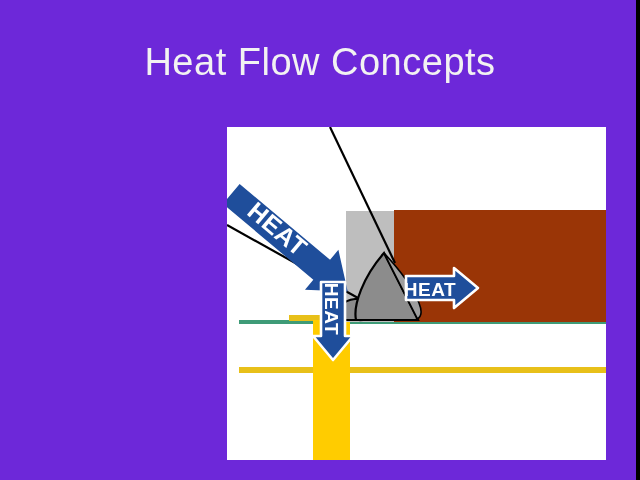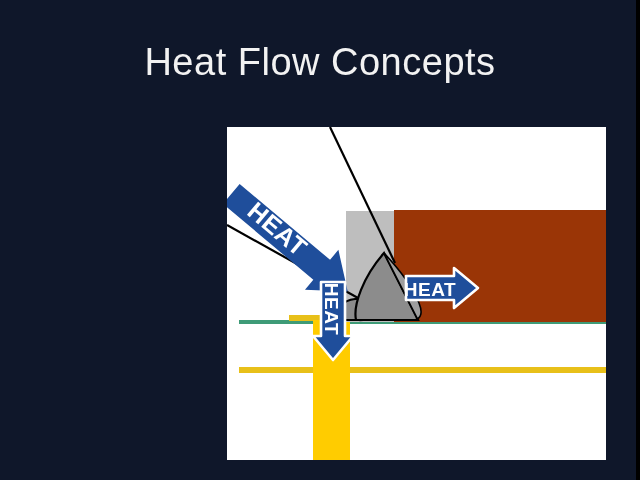--- a/index.html
+++ b/index.html
@@ -10,21 +10,21 @@
   body {
     width: 640px;
     height: 480px;
     overflow: hidden;
     font-family: "Liberation Sans", sans-serif;
   }
   #slide {
     position: relative;
     width: 636px;
     height: 480px;
-    background: #0f172a;
+    background: #6d28d9;
   }
   #slide-title {
     position: absolute;
     left: 0;
     top: 40px;
     width: 640px;
     text-align: center;
     color: #f2f2f2;
     font-family: "Liberation Sans", sans-serif;
     font-size: 38px;

